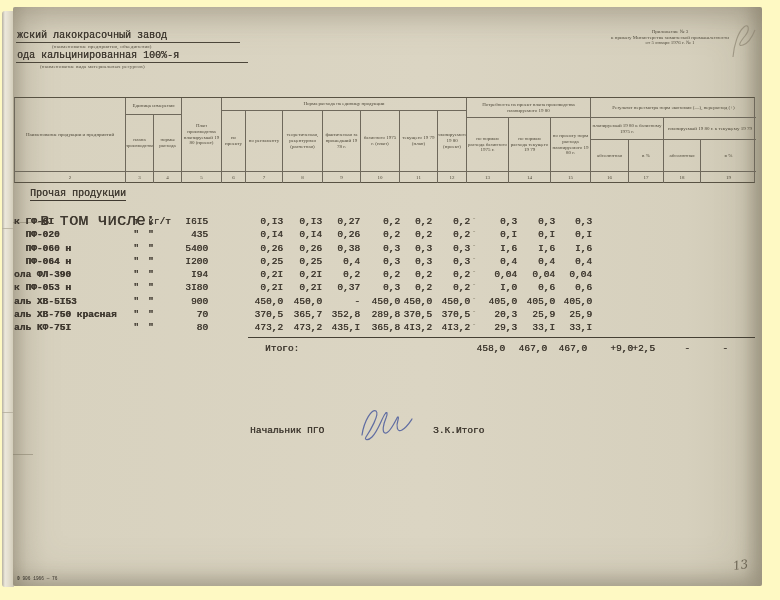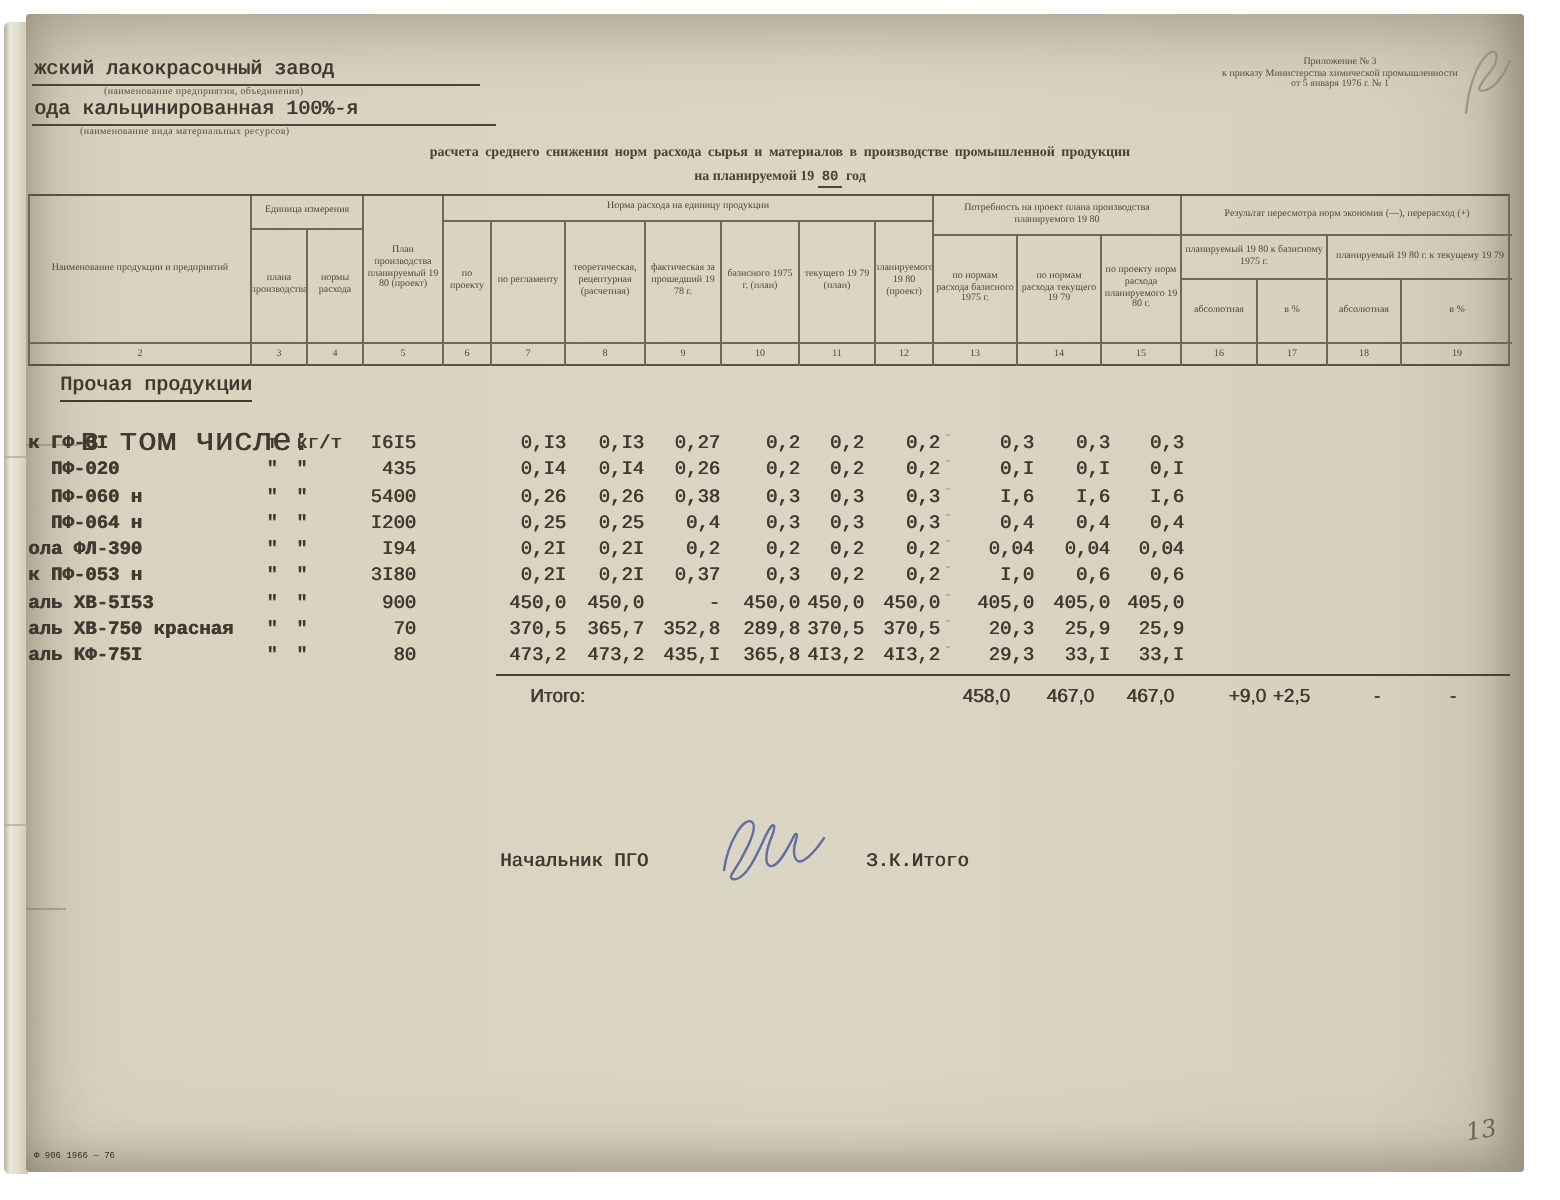--- a/index.html
+++ b/index.html
@@ -1,20 +1,20 @@
 <!DOCTYPE html>
 <html><head>
 <meta charset="utf-8">
 <style>
   :root{
     --paper:#d8d2bf; --ink:#403a31; --form:#554f41; --ln:#6e685b;
     --pencil:#8d8673; --blue:#4a5a9c;
   }
   html,body{margin:0;padding:0;background:#14120f;}
-  #screen{position:relative;width:780px;height:600px;background:#ffffff;overflow:hidden;
+  #screen{position:relative;width:780px;height:600px;background:#fef9c3;overflow:hidden;
           font-family:"Liberation Serif",serif;}
   
   .under-pages{position:absolute;left:2px;top:11px;width:12px;height:576px;
     background:linear-gradient(90deg,#b5b0a0 0,#ece8dc 3px,#e2ddcd 7px,#cfc9b6 12px);
     border-radius:3px 0 0 3px;}
   .seam{position:absolute;left:2px;width:12px;height:1px;background:#b3ad9b;opacity:.8;}
   
   .paper{position:absolute;left:13px;top:7px;width:749px;height:579px;
     background:linear-gradient(90deg,#c2bca8 0,#d2ccb9 14px,#d8d2bf 34px,#dbd5c3 55%,#d6d0bd 90%,#ccc6b2 100%);
     box-shadow:inset 0 0 46px rgba(110,100,80,.28), inset -10px -8px 16px rgba(95,88,70,.30),
@@ -64,21 +64,21 @@
   .bc{flex:0 0 auto;}
   .c-name{width:110px;font-weight:bold;} .c-u1{width:24px;text-align:center;} .c-u2{width:30px;text-align:left;}
   .c-plan{width:30px;text-align:right;}
   .c-v{text-align:right;}
   .v1{width:75px;} .v2{width:39px;} .v3{width:38px;} .v4{width:40px;} .v5{width:32px;} .v6{width:38px;}
   .c-check{width:8px;color:var(--pencil);font-size:7px;text-shadow:none;padding-left:2px;line-height:12px;}
   .n1{width:37px;} .n2{width:38px;} .n3{width:37px;}
 
   .totals-rule{position:absolute;left:248px;top:337px;width:507px;height:1.2px;background:#454034;}
   #totals{position:absolute;left:14px;top:343px;width:741px;height:13px;}
-  #totals span{position:absolute;font-family:Liberation Sans, sans-serif;font-size:9.5px;
+  #totals span{position:absolute;font-family:Liberation Mono, monospace;font-size:9.5px;
                color:var(--ink);text-shadow:.35px 0 0 currentColor;}
   .tv1{right:250px;margin-left:44px;} .tv2{right:208px;} .tv3{right:168px;} .tv4{right:122px;}
   .tv5{right:100px;} .tv6{right:65px;} .tv7{right:27px;}
 
   
   .sig-label{position:absolute;left:250px;top:425px;font-size:9.5px;}
   .sig-name{position:absolute;left:433px;top:425px;font-size:9.5px;}
   .sig-svg{position:absolute;left:352px;top:404px;}
 
   
@@ -110,26 +110,20 @@
 
   <div class="appendix">
     <div>Приложение № 3</div>
     <div>к приказу Министерства химической промышленности</div>
     <div>от 5 января 1976 г. № 1</div>
   </div>
   <svg class="hw-svg" width="36" height="40" viewBox="0 0 36 40">
     <path d="M9 35 C10 23 14 10 20 5 C25 1 26 8 21 14 C16 20 13 25 19 23 C25 21 29 13 31 8" fill="none" stroke="#8d8673" stroke-width="1.1" opacity=".75"></path>
   </svg>
 
-  <div class="doc-sub">расчета среднего снижения норм расхода сырья и материалов в производстве промышленной продукции</div>
-  <div class="doc-line3">
-    <span>на планируемой 19</span>
-    <span class="yr">80</span>
-    <span>год</span>
-  </div>
 
   <div id="grid">
     <div class="hc" style="left:0;top:0;width:111px;height:74px;">Наименование продукции и предприятий</div>
     <div class="hc" style="left:111px;top:0;width:56px;height:17px;">Единица измерения</div>
     <div class="hc" style="left:111px;top:17px;width:28px;height:57px;">плана производства</div>
     <div class="hc" style="left:139px;top:17px;width:28px;height:57px;">нормы расхода</div>
     <div class="hc" style="left:167px;top:0;width:40px;height:74px;">План производства планируемый 19 80 (проект)</div>
 
     <div class="hc" style="left:207px;top:0;width:245px;height:13px;">Норма расхода на единицу продукции</div>
     <div class="hc" style="left:207px;top:13px;width:24px;height:61px;">по проекту</div>

